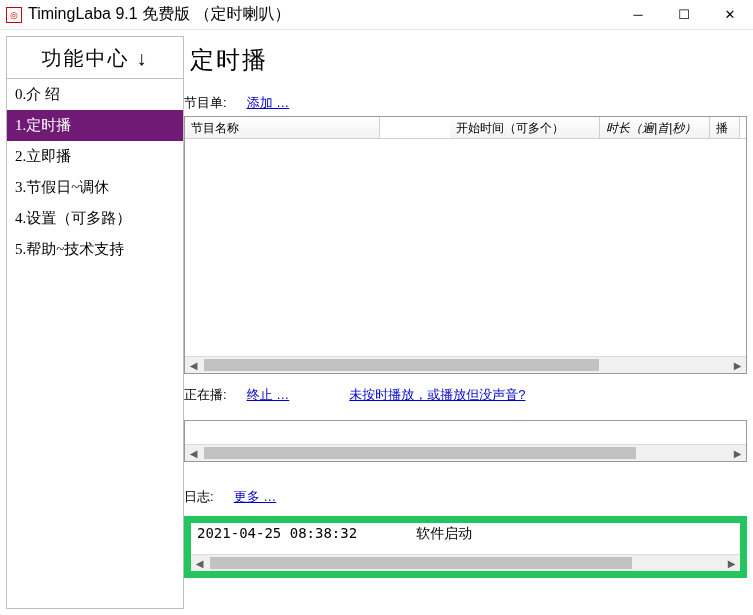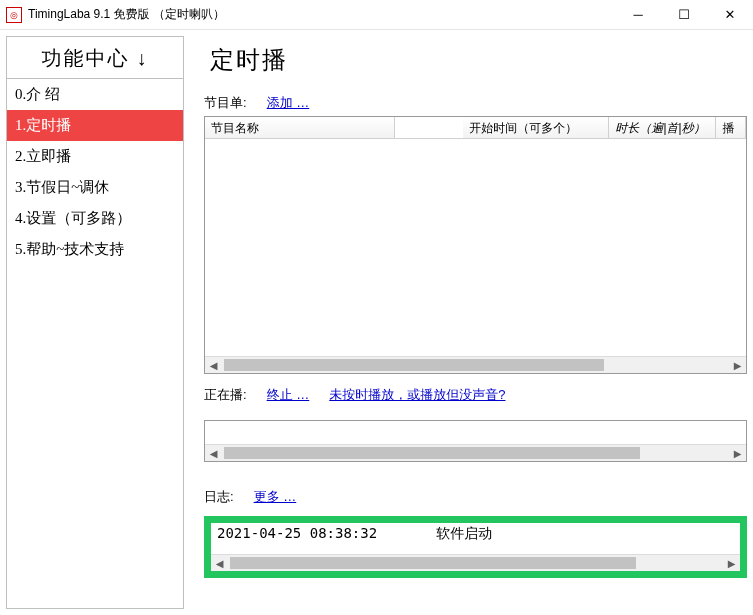--- a/index.html
+++ b/index.html
@@ -21,33 +21,33 @@
 .titlebar-icon {
   width: 16px; height: 16px;
   border: 1px solid #c00;
   display: inline-flex;
   align-items: center;
   justify-content: center;
   font-size: 9px;
   color: #c00;
   margin-right: 6px;
 }
-.titlebar-text { flex: 1; font-size: 12px; color: #000; }
+.titlebar-text { flex: 1; font-size: 16px; color: #000; }
 .win-controls { display: flex; }
 .win-btn {
   width: 46px; height: 30px;
   display: flex; align-items: center; justify-content: center;
   font-size: 13px; color: #000;
 }
 
 .client {
   display: flex;
   height: calc(615px - 30px);
   padding: 6px;
-  gap: 20px;
+  gap: 0;
 }
 
 .sidebar {
   width: 178px;
   border: 1px solid #bfbfbf;
   display: flex;
   flex-direction: column;
 }
 .sidebar-header {
   text-align: center;
@@ -58,21 +58,21 @@
   letter-spacing: 2px;
 }
 .sidebar-list { flex: 1; }
 .sidebar-item {
   padding: 6px 8px;
   font-size: 15px;
   font-family: Liberation Serif, serif;
   cursor: default;
 }
 .sidebar-item.selected {
-  background: #ef4444;
+  background: #701a75;
   color: #fff;
 }
 
 .main {
   flex: 1;
   display: flex;
   flex-direction: column;
   overflow: hidden;
 }
 .main-title {
@@ -83,21 +83,21 @@
 }
 .section-row {
   display: flex;
   align-items: center;
   gap: 20px;
   padding: 2px 0 4px 0;
   font-size: 13px;
 }
 .section-label { color: #000; }
 .link { color: #0000cc; text-decoration: underline; cursor: pointer; }
-.link-gap { }
+.link-gap { margin-left: 40px; }
 
 .table-wrap {
   border: 1px solid #999;
   height: 258px;
   display: flex;
   flex-direction: column;
   overflow: hidden;
   justify-content: space-between;
 }
 .table-header {

